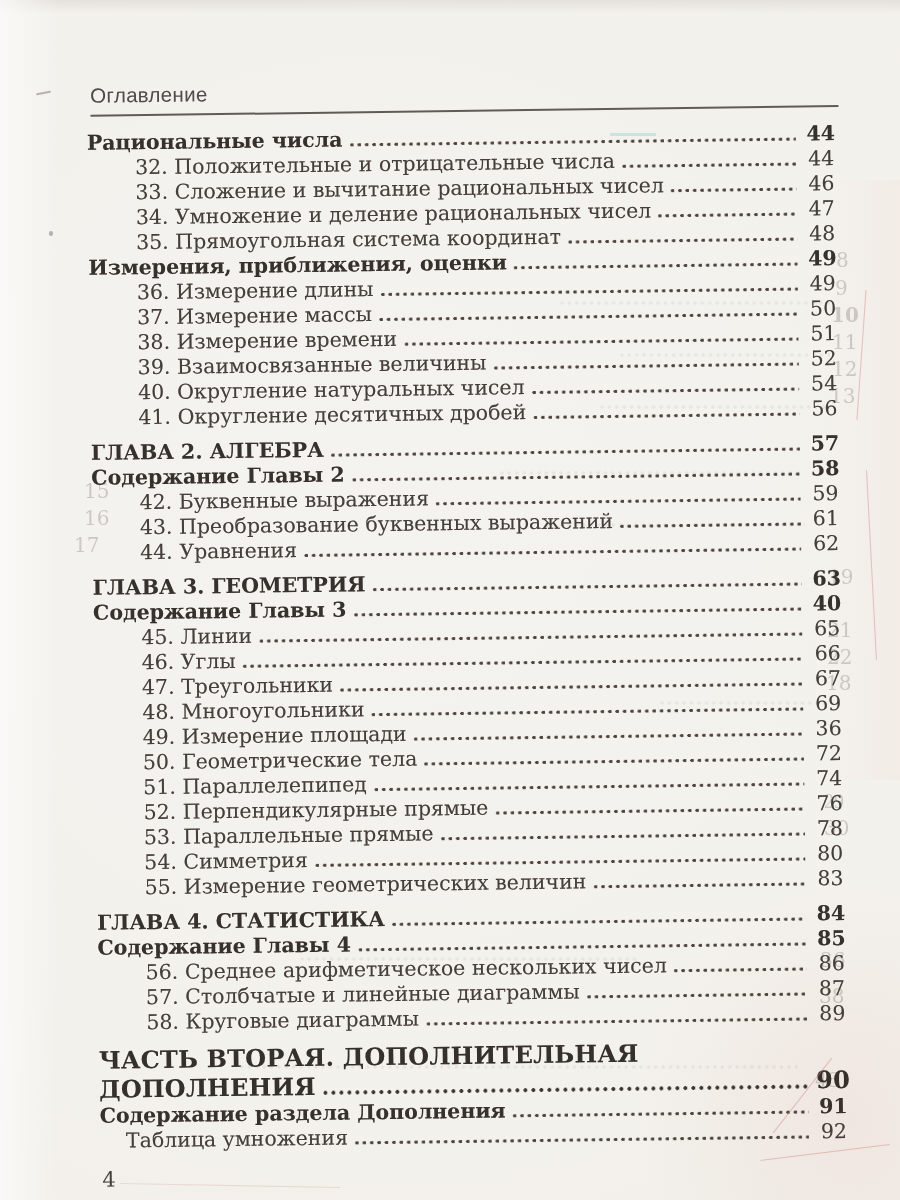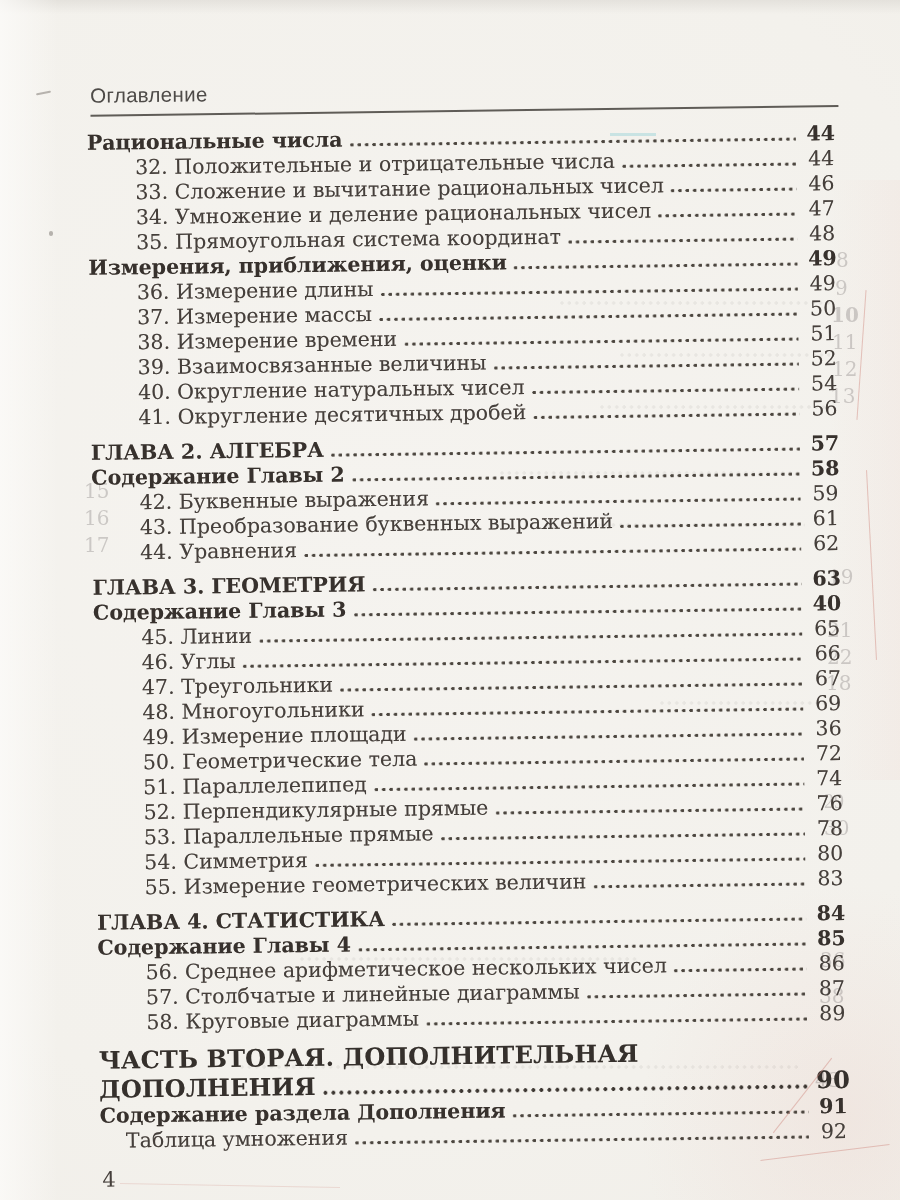--- a/index.html
+++ b/index.html
@@ -81,21 +81,21 @@
 
   <div id="ghost-nums">
       <span class="ghost-num" style="left: 836px; top: 248px;">8</span>
       <span class="ghost-num" style="left: 835px; top: 276px;">9</span>
       <span class="ghost-num" style="left: 831px; top: 303px; font-weight: bold;">10</span>
       <span class="ghost-num" style="left: 832px; top: 330px;">11</span>
       <span class="ghost-num" style="left: 832px; top: 357px;">12</span>
       <span class="ghost-num" style="left: 830px; top: 384px;">13</span>
       <span class="ghost-num" style="left: 84px; top: 479px;">15</span>
       <span class="ghost-num" style="left: 84px; top: 506px;">16</span>
-      <span class="ghost-num" style="left: 84px; top: 533px;">17</span>
+      <span class="ghost-num" style="left: 74px; top: 533px;">17</span>
       <span class="ghost-num" style="left: 828px; top: 565px;">19</span>
       <span class="ghost-num" style="left: 827px; top: 618px;">21</span>
       <span class="ghost-num" style="left: 827px; top: 645px;">22</span>
       <span class="ghost-num" style="left: 826px; top: 671px;">18</span>
       <span class="ghost-num" style="left: 824px; top: 790px; font-family: Liberation Serif, serif;">29</span>
       <span class="ghost-num" style="left: 824px; top: 816px;">30</span>
       <span class="ghost-num" style="left: 820px; top: 948px; text-align: right;">36</span>
       <span class="ghost-num" style="left: 819px; top: 984px;">38</span>
       <span class="ghost-num" style="left: 815px; top: 1040px; margin-top: 28px;">43</span>
     </div>

